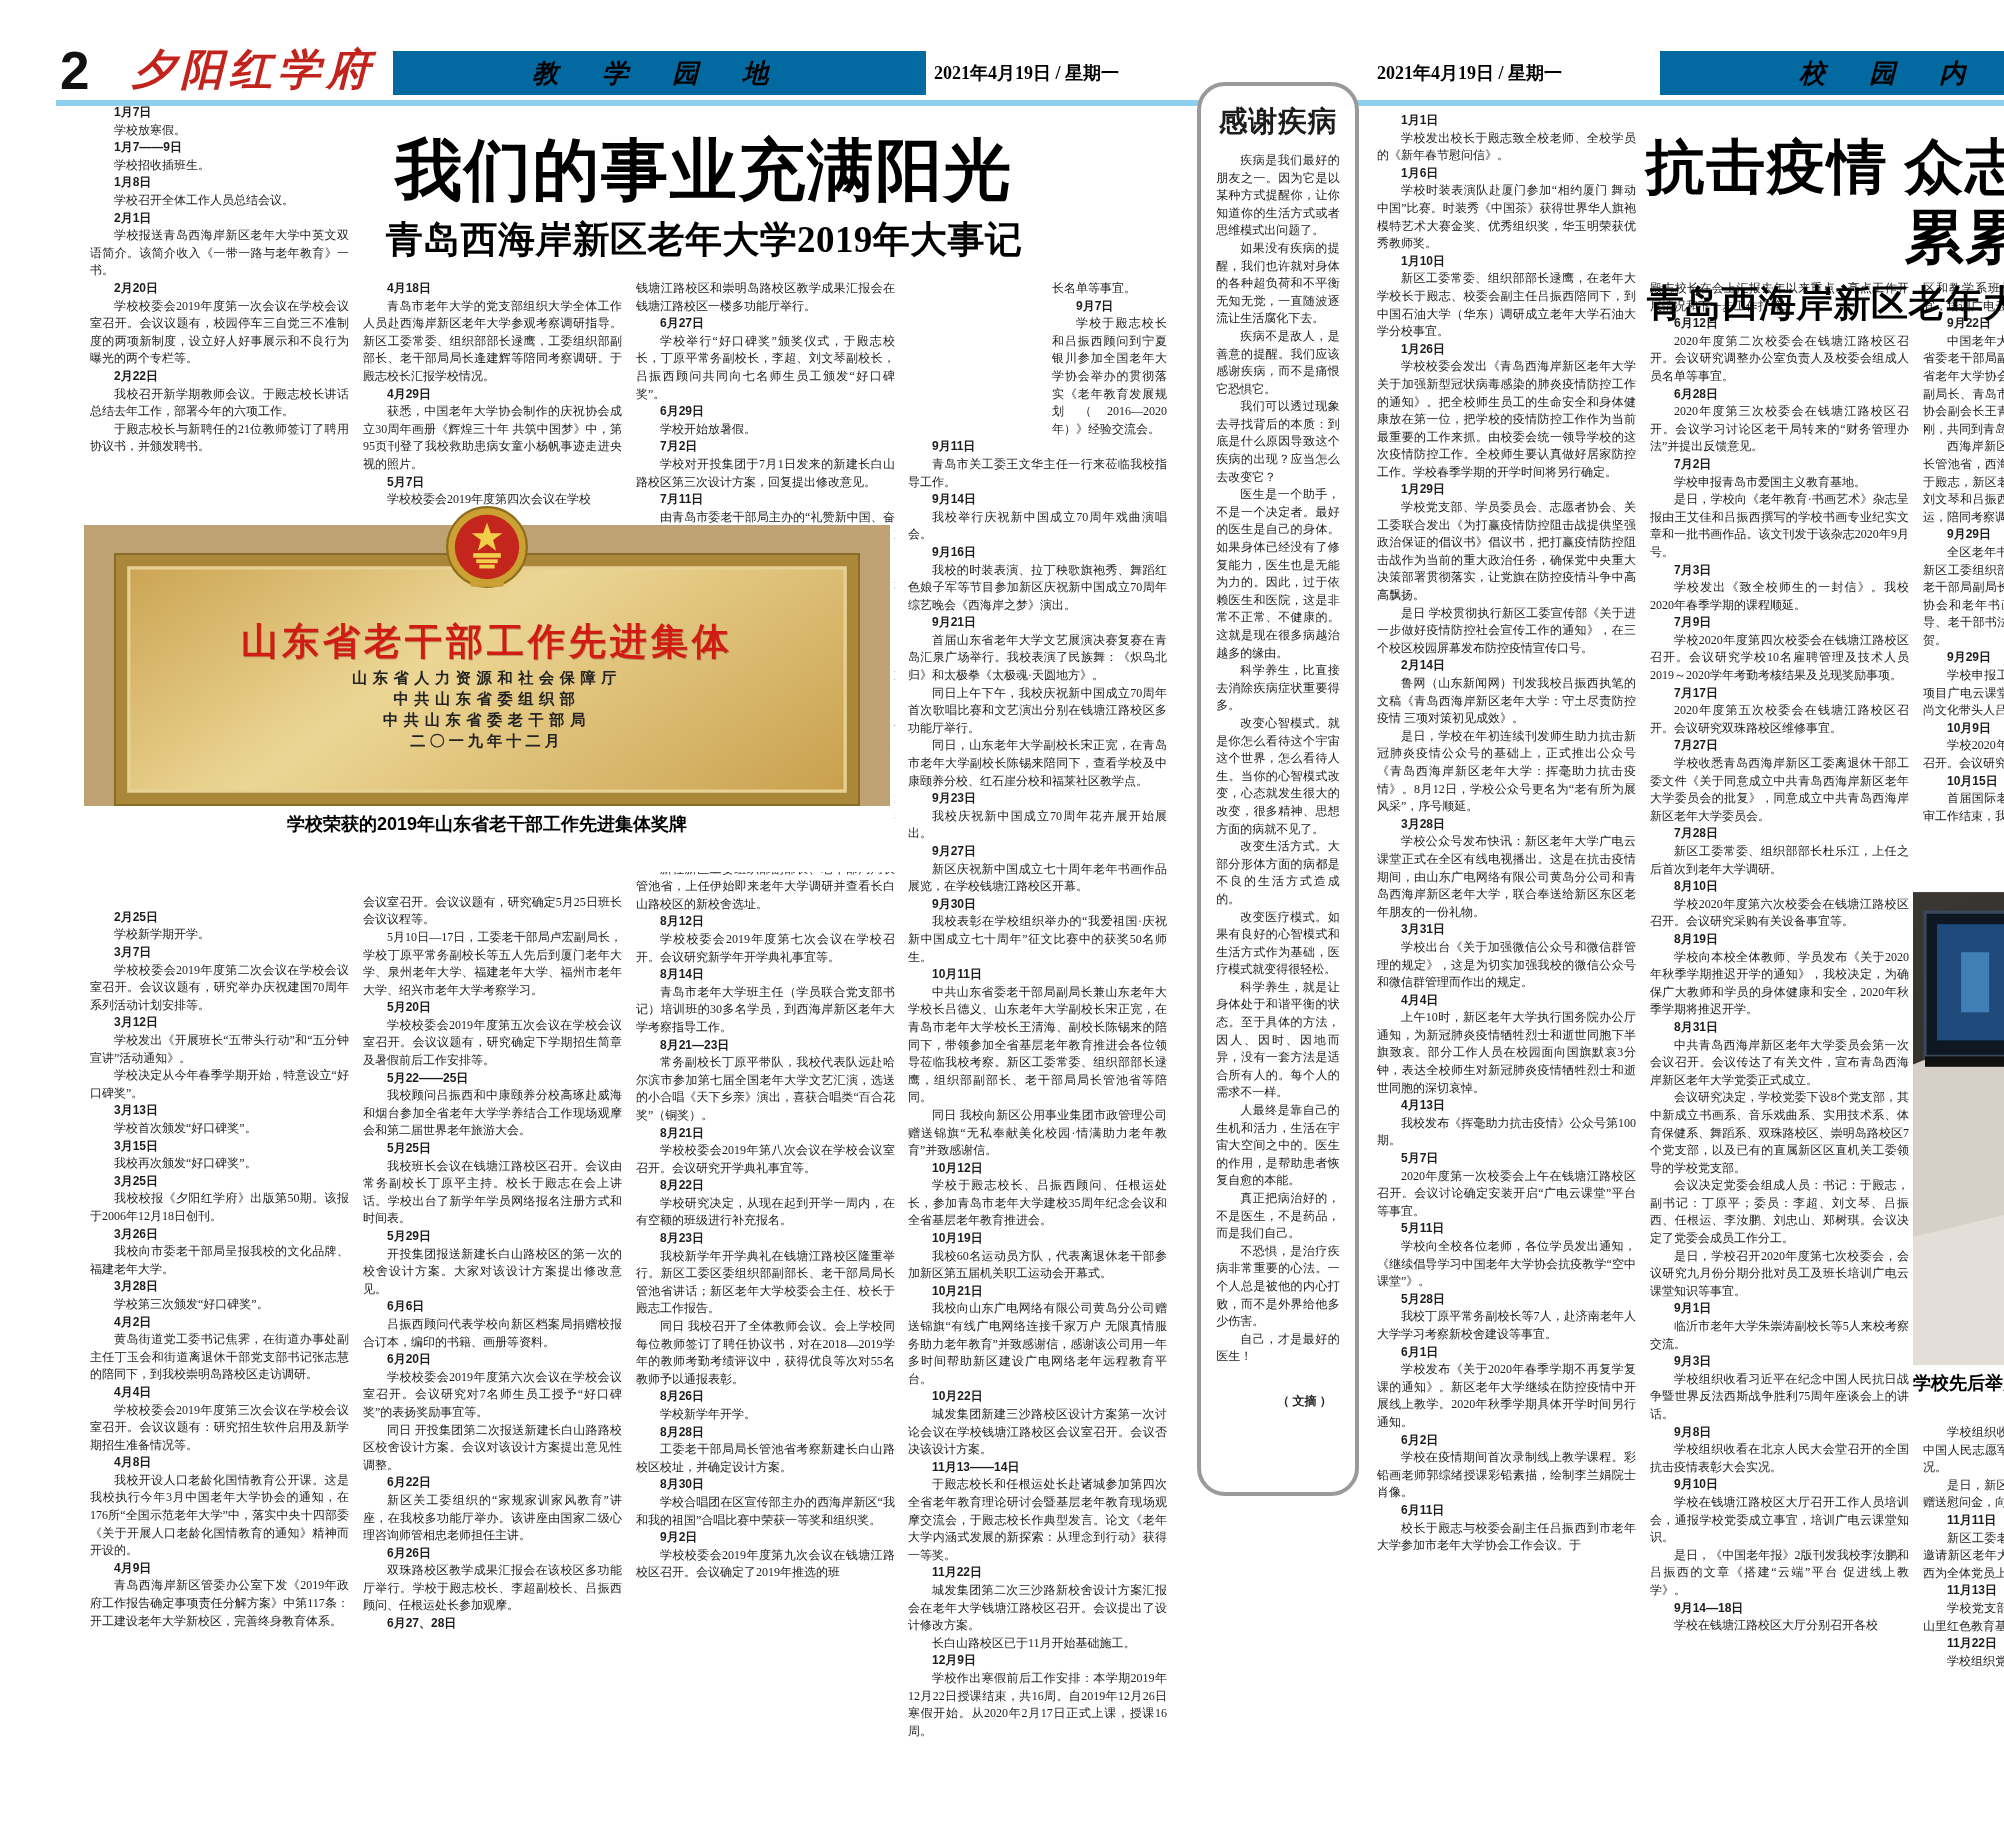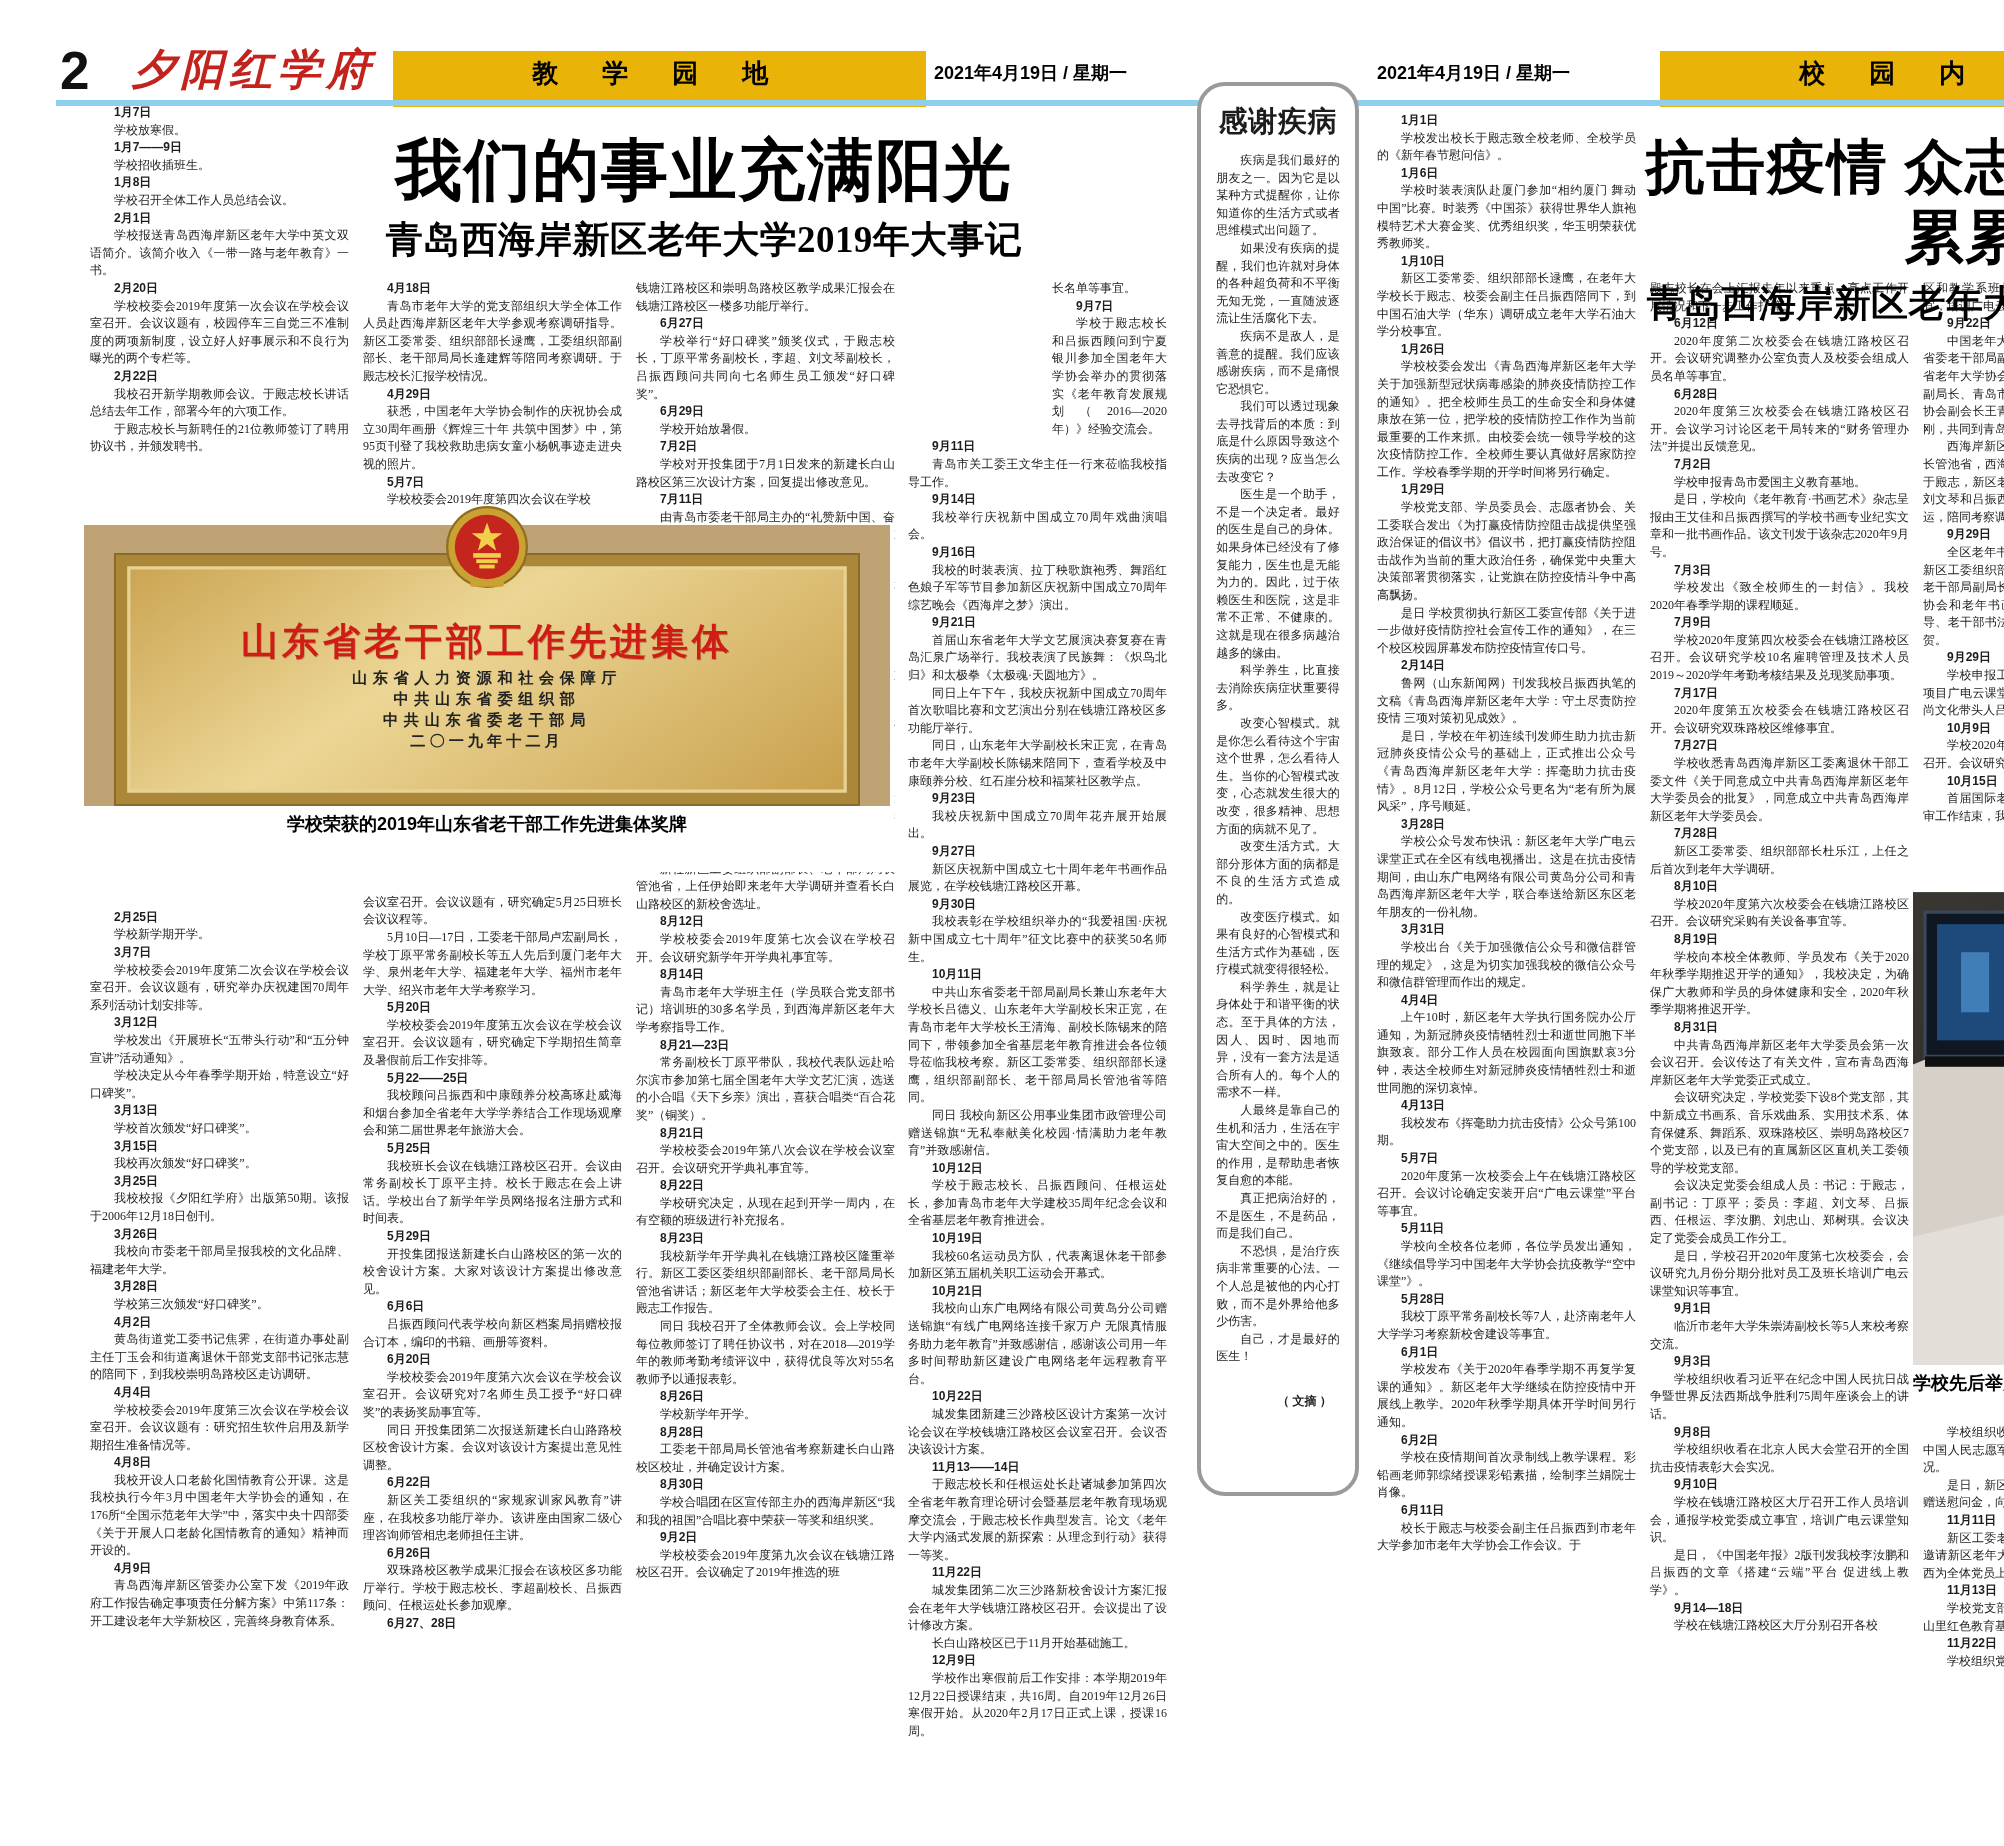--- a/index.html
+++ b/index.html
@@ -3,25 +3,25 @@
 <meta charset="utf-8">
 <style>
   html,body{margin:0;padding:0;background:#e8e8e8;}
   .paper{position:relative;width:2557px;height:1847px;background:#ffffff;overflow:hidden;
          font-family:"Liberation Serif","DejaVu Serif",serif;color:#1c1c1c;}
   
   .pagenum{position:absolute;font-family:"Liberation Sans","DejaVu Sans",sans-serif;
            font-weight:900;font-size:53px;line-height:48px;color:#111;}
   .masthead{position:absolute;font-size:43px;line-height:48px;color:#c2231c;font-weight:bold;
             font-style:italic;letter-spacing:5.6px;font-family:"DejaVu Serif","Liberation Serif",serif;}
-  .band{position:absolute;height:56px;background:#eab308;}
+  .band{position:absolute;height:44px;background:#0369a1;font-style:italic;}
   .band .sect{font-family:"Liberation Sans","DejaVu Sans",sans-serif;font-weight:900;
               font-size:26px;letter-spacing:18.4px;line-height:44px;text-align:center;color:#000;
               width:100%;display:block;}
-  .dateline{position:absolute;font-family:Liberation Sans, sans-serif;
+  .dateline{position:absolute;font-family:Liberation Serif, serif;
             font-weight:bold;font-size:18px;line-height:21px;color:#000;}
   .bluerule{position:absolute;height:6.4px;background:#8ecfee;}
   
   .headline{position:absolute;text-align:center;z-index:3;}
   .headline .h1{font-weight:900;letter-spacing:1.6px;color:#000;}
   .headline .h2{font-weight:700;letter-spacing:0.4px;color:#000;margin-top:10.4px;}
   #hl2 .h1{font-size:67px;line-height:76px;}
   #hl2 .h2{font-size:37px;line-height:44px;}
   #hl3 .h1{font-size:59px;line-height:70px;}
   #hl3 .h2{font-size:37px;line-height:44px;}

